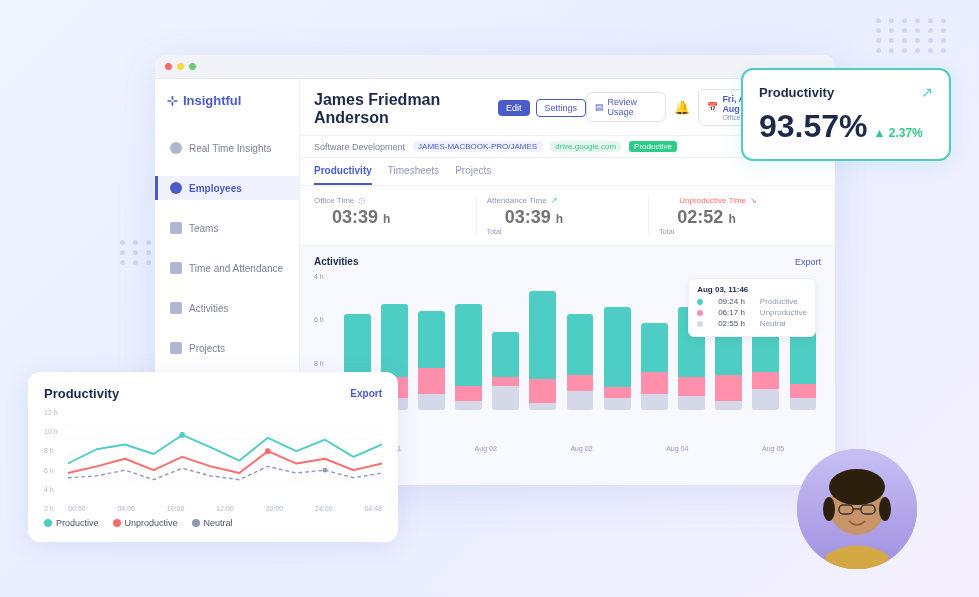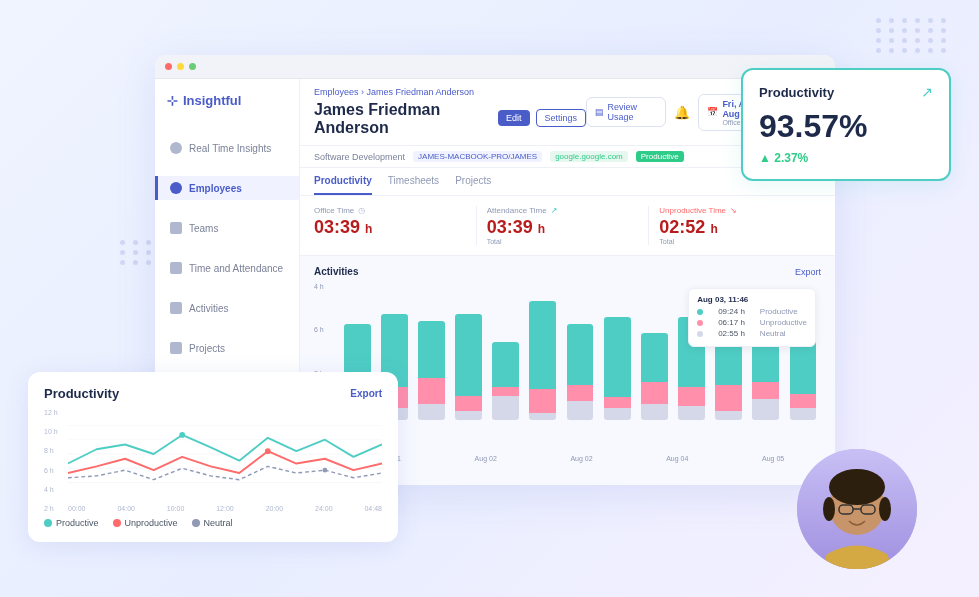--- a/index.html
+++ b/index.html
@@ -253,28 +253,29 @@
     .stat-label {
       font-size: 8px;
       color: #9099b5;
       display: flex;
       align-items: center;
       gap: 4px;
     }
     .stat-value {
       font-size: 18px;
       font-weight: 700;
-      color: #b91c1c;
+      color: #737373;
       margin-top: 2px;
+      margin-left: 18px;
     }
     .stat-sublabel {
       font-size: 7px;
       color: #9099b5;
     }
-    .stat-label.unproductive { color: #ff6b6b; }
+    .stat-label.unproductive { color: #ff6b6b; margin-left: 20px; }
 
     
     .chart-area {
       padding: 10px 14px;
       background: #f7f9ff;
     }
     .chart-header {
       display: flex;
       justify-content: space-between;
       align-items: center;
@@ -583,25 +584,20 @@
       <div class="sidebar-item">
         <span class="sidebar-icon" style="border-radius:50%;"></span>
         <span>Settings</span>
       </div>
     </div>
 
     <div class="main-content">
 
       <div class="top-bar">
         <div>
-          <div class="breadcrumb">
-            <span>Employees</span>
-            <span> › </span>
-            <span>James Friedman Anderson</span>
-          </div>
           <div style="display:flex;align-items:center;gap:6px;margin-top:2px;">
             <div class="page-title">James Friedman Anderson</div>
             <button class="btn-edit">Edit</button>
             <button class="btn-settings">Settings</button>
           </div>
         </div>
         <div class="top-actions">
           <div class="action-pill">
             <span>▤</span>
             <span>Review Usage</span>
@@ -613,21 +609,21 @@
               <div class="date-range">Fri, Aug 17 - Tue, Aug 21</div>
               <div style="font-size:7px;color:#9099b5;">Office Time</div>
             </div>
           </div>
         </div>
       </div>
 
       <div class="user-info-bar">
         <span>Software Development</span>
         <span class="user-tag">JAMES-MACBOOK-PRO/JAMES</span>
-        <span class="email-tag">google.google.com</span>
+        <span class="email-tag">drive.google.com</span>
         <span class="productive-tag">Productive</span>
       </div>
 
       <div class="tabs-bar">
         <div class="tab active">
           <span>Productivity</span>
         </div>
         <div class="tab">
           <span>Timesheets</span>
         </div>
@@ -837,21 +833,21 @@
       </div>
     </div>
   </div>
 </div>
 
 <div class="productivity-card">
   <div class="prod-card-header">
     <span class="prod-card-title">Productivity</span>
     <span class="trend-icon">↗</span>
   </div>
-  <div style="display:flex;align-items:baseline;gap:6px;flex-direction:column;">
+  <div style="display:flex;align-items:baseline;gap:6px;">
     <span class="prod-percentage">
       <span>93.57</span><span>%</span>
     </span>
     <span class="prod-change">▲ 2.37%</span>
   </div>
 </div>
 
 <div class="line-chart-card">
   <div class="line-card-header">
     <span class="line-card-title">Productivity</span>

